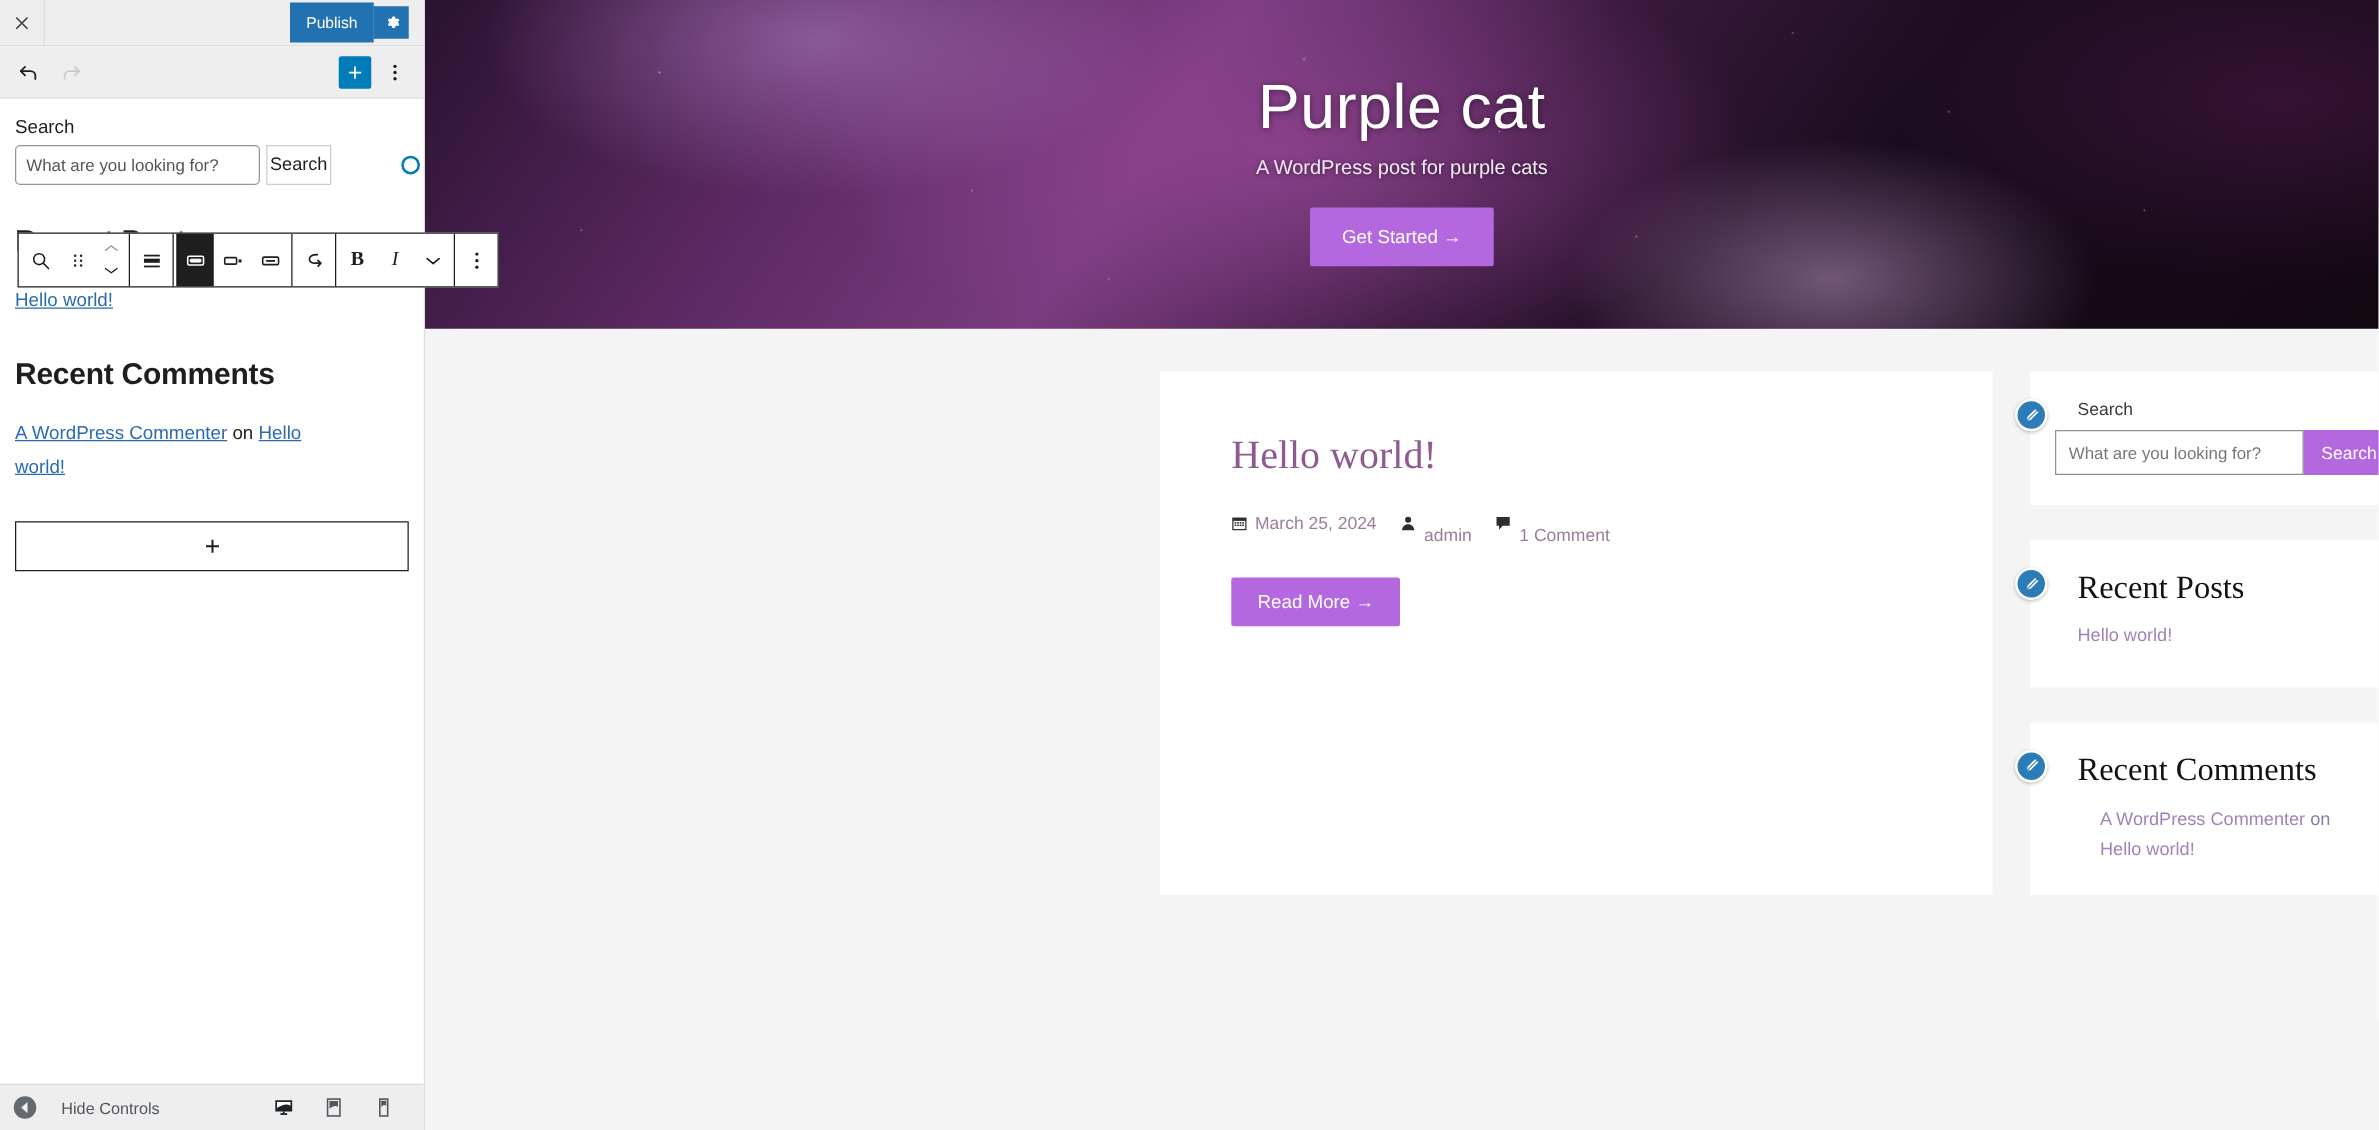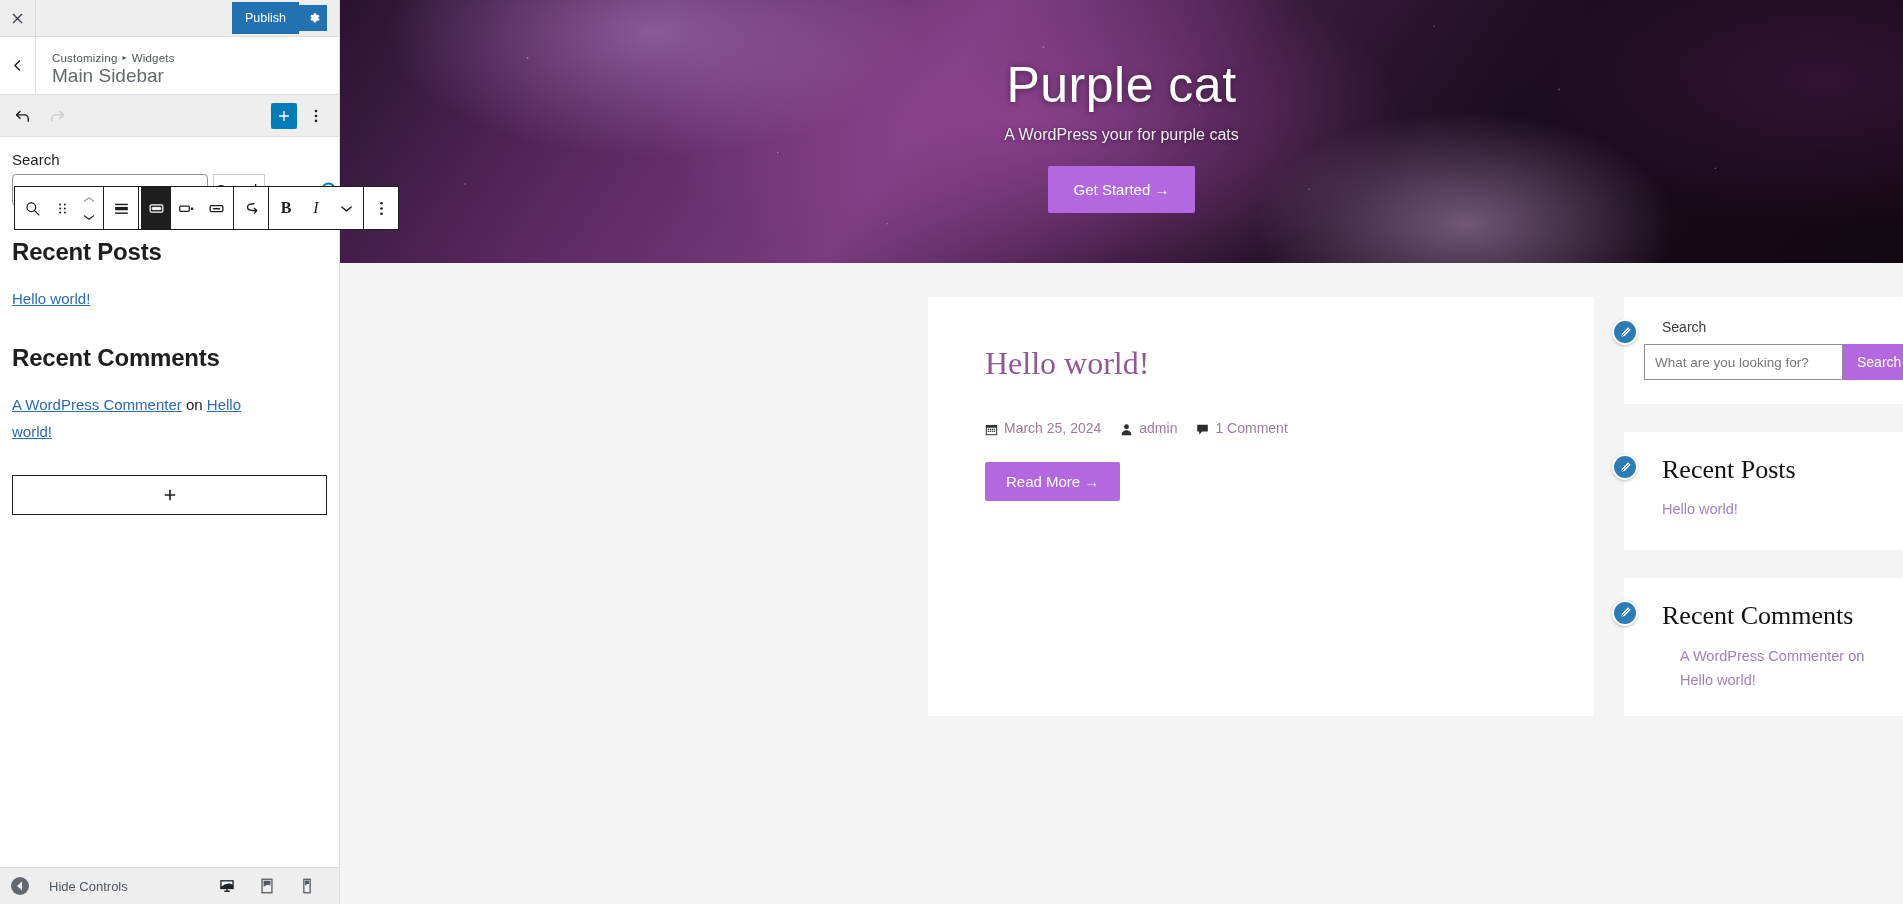--- a/index.html
+++ b/index.html
@@ -217,21 +217,21 @@
   .pv-title {
     font-family: "Liberation Serif", serif; font-size: 30px; color: #1a1a1a;
     font-weight: 400; margin: 0 0 26px 588px;
   }
   .pv-cols { display: flex; gap: 30px; padding: 0 0 0 588px; }
   .pv-main { width: 702px; background: #fff; padding: 48px 57px 44px 57px; }
   .post-title {
     font-family: "Liberation Serif", serif; font-size: 32px; color: #8f5a8f;
     font-weight: 400; margin: 0 0 18px 0; cursor: pointer;
   }
-  .post-meta { display: flex; align-items: flex-end; gap: 6px; font-size: 14px; color: #9b7d9b; flex-wrap: wrap; }
+  .post-meta { display: flex; align-items: center; gap: 6px; font-size: 14px; color: #9b7d9b; flex-wrap: wrap; }
   .post-meta .mi { color: #1e1e1e; display: inline-flex; align-items: center; }
   .post-meta .mi svg { width: 13px; height: 13px; fill: #2d2d2d; }
   .post-meta a { color: #9b7d9b; text-decoration: none; cursor: pointer; margin-top: 20px; }
   .post-meta .gap { width: 7px; }
   .post-excerpt {
     font-size: 15.5px; color: #4a4a4a; line-height: 1.62; margin: 26px 0 0 0;
     font-family: "Liberation Sans", sans-serif; max-width: 580px;
   }
   .read-more {
     display: inline-block; margin-top: 26px; background: #b368e0; color: #fff;
@@ -292,35 +292,20 @@
         <button class="cz-publish">Publish</button>
         <button class="cz-gear">
           <svg viewBox="0 0 20 20" aria-hidden="true">
             <path d="M10 6.5a3.5 3.5 0 100 7 3.5 3.5 0 000-7zm0 5.5a2 2 0 110-4 2 2 0 010 4z"></path>
             <path d="M17.4 11.2l-1.3-.7c.1-.5.1-1 0-1.5l1.3-.7c.3-.2.4-.5.3-.8l-1-1.7c-.2-.3-.5-.4-.8-.3l-1.4.5c-.4-.3-.8-.6-1.3-.8l-.2-1.5c0-.3-.3-.6-.7-.6h-2c-.3 0-.6.3-.7.6l-.2 1.5c-.5.2-.9.5-1.3.8l-1.4-.5c-.3-.1-.6 0-.8.3l-1 1.7c-.2.3 0 .7.3.8l1.3.7c-.1.5-.1 1 0 1.5l-1.3.7c-.3.2-.4.5-.3.8l1 1.7c.2.3.5.4.8.3l1.4-.5c.4.3.8.6 1.3.8l.2 1.5c0 .3.3.6.7.6h2c.3 0 .6-.3.7-.6l.2-1.5c.5-.2.9-.5 1.3-.8l1.4.5c.3.1.6 0 .8-.3l1-1.7c.1-.3 0-.7-.3-.8z"></path>
           </svg>
         </button>
       </div>
     </div>
 
-    <div class="cz-header">
-      <div class="cz-back">
-        <svg viewBox="0 0 20 20" aria-hidden="true">
-          <path d="M13 3 L6 10 L13 17" stroke="#1d2327" stroke-width="2.4" fill="none" stroke-linecap="round" stroke-linejoin="round"></path>
-        </svg>
-      </div>
-      <div class="cz-titles">
-        <div class="cz-breadcrumb">
-          <span>Customizing</span>
-          <span class="sep">▸</span>
-          <span>Widgets</span>
-        </div>
-        <div class="cz-section-title">Main Sidebar</div>
-      </div>
-    </div>
 
     <div class="cz-edit-bar">
       <button class="ibtn">
         <svg viewBox="0 0 24 24" aria-hidden="true">
           <path d="M8 6 L3.5 10.5 L8 15" stroke="#1e1e1e" stroke-width="1.9" fill="none" stroke-linecap="round" stroke-linejoin="round"></path>
           <path d="M3.5 10.5 H14 a5 5 0 0 1 5 5 V19" stroke="#1e1e1e" stroke-width="1.9" fill="none" stroke-linecap="round"></path>
         </svg>
       </button>
       <button class="ibtn disabled">
         <svg viewBox="0 0 24 24" aria-hidden="true">
@@ -490,21 +475,21 @@
       </div>
     </div>
 
   </div>
 
   <div class="preview">
 
     <div class="hero">
       <div class="hero-inner">
         <div class="site-title">Purple cat</div>
-        <div class="site-tagline">A WordPress your for purple cats</div>
+        <div class="site-tagline">A WordPress post for purple cats</div>
         <button class="hero-btn">Get Started  →</button>
       </div>
     </div>
 
     <div class="pv-body">
 
       <div class="pv-cols">
 
         <div class="pv-main">
           <h2 class="post-title">Hello world!</h2>

